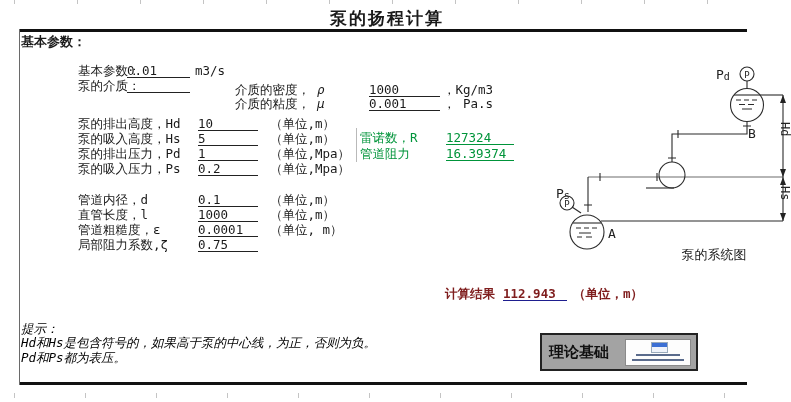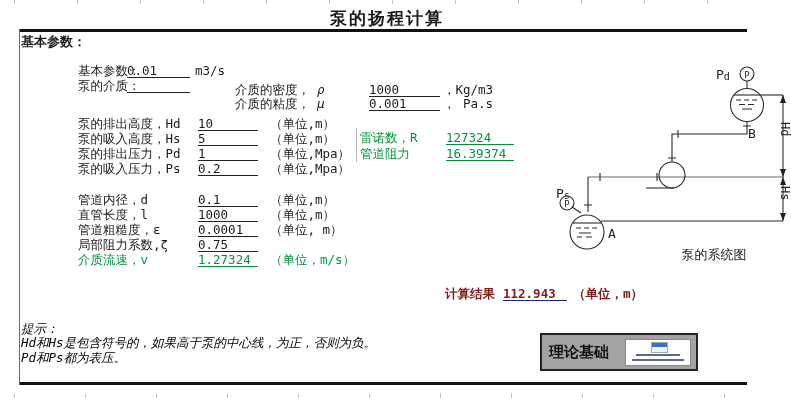--- a/index.html
+++ b/index.html
@@ -123,25 +123,20 @@
   <div class="row rC" style="top:222px">
     <span class="lbl">管道粗糙度，ε</span>
     <span class="val">0.0001</span>
     <span class="unit">（单位, m）</span>
   </div>
   <div class="row rC" style="top:237px">
     <span class="lbl">局部阻力系数,ζ</span>
     <span class="val">0.75</span>
     <span class="unit"></span>
   </div>
-  <div class="row rC green" style="top:252px">
-    <span class="lbl">介质流速，v</span>
-    <span class="val">1.27324</span>
-    <span class="unit">（单位，m/s）</span>
-  </div>
 
   <div class="row rR navy" style="top:286px">
     <span class="lbl">计算结果</span>
     <span class="val">112.943</span>
     <span class="unit">（单位，m）</span>
   </div>
 
   <div class="hint red" style="top:321px">提示：</div>
   <div class="hint red" style="top:350px">Pd和Ps都为表压。</div>
   <div class="hint red" style="top:335px">Hd和Hs是包含符号的，如果高于泵的中心线，为正，否则为负。</div>

